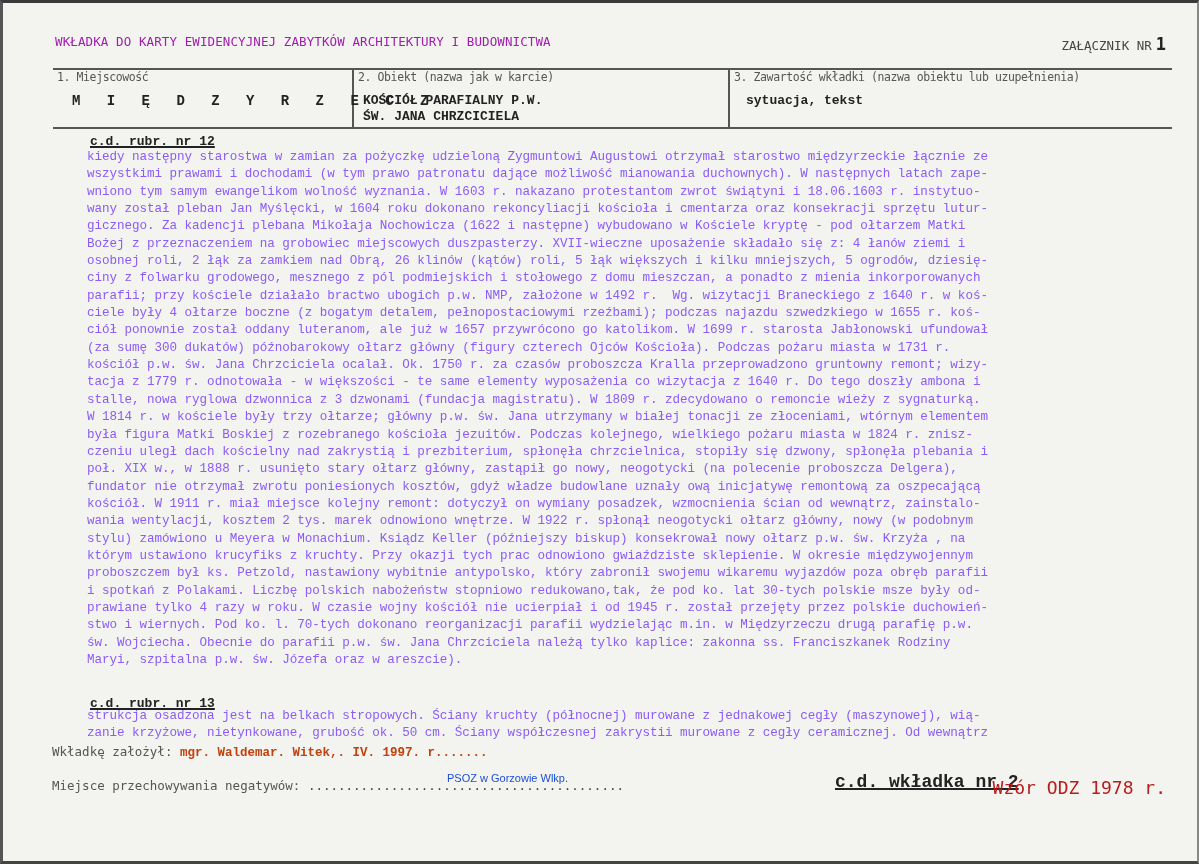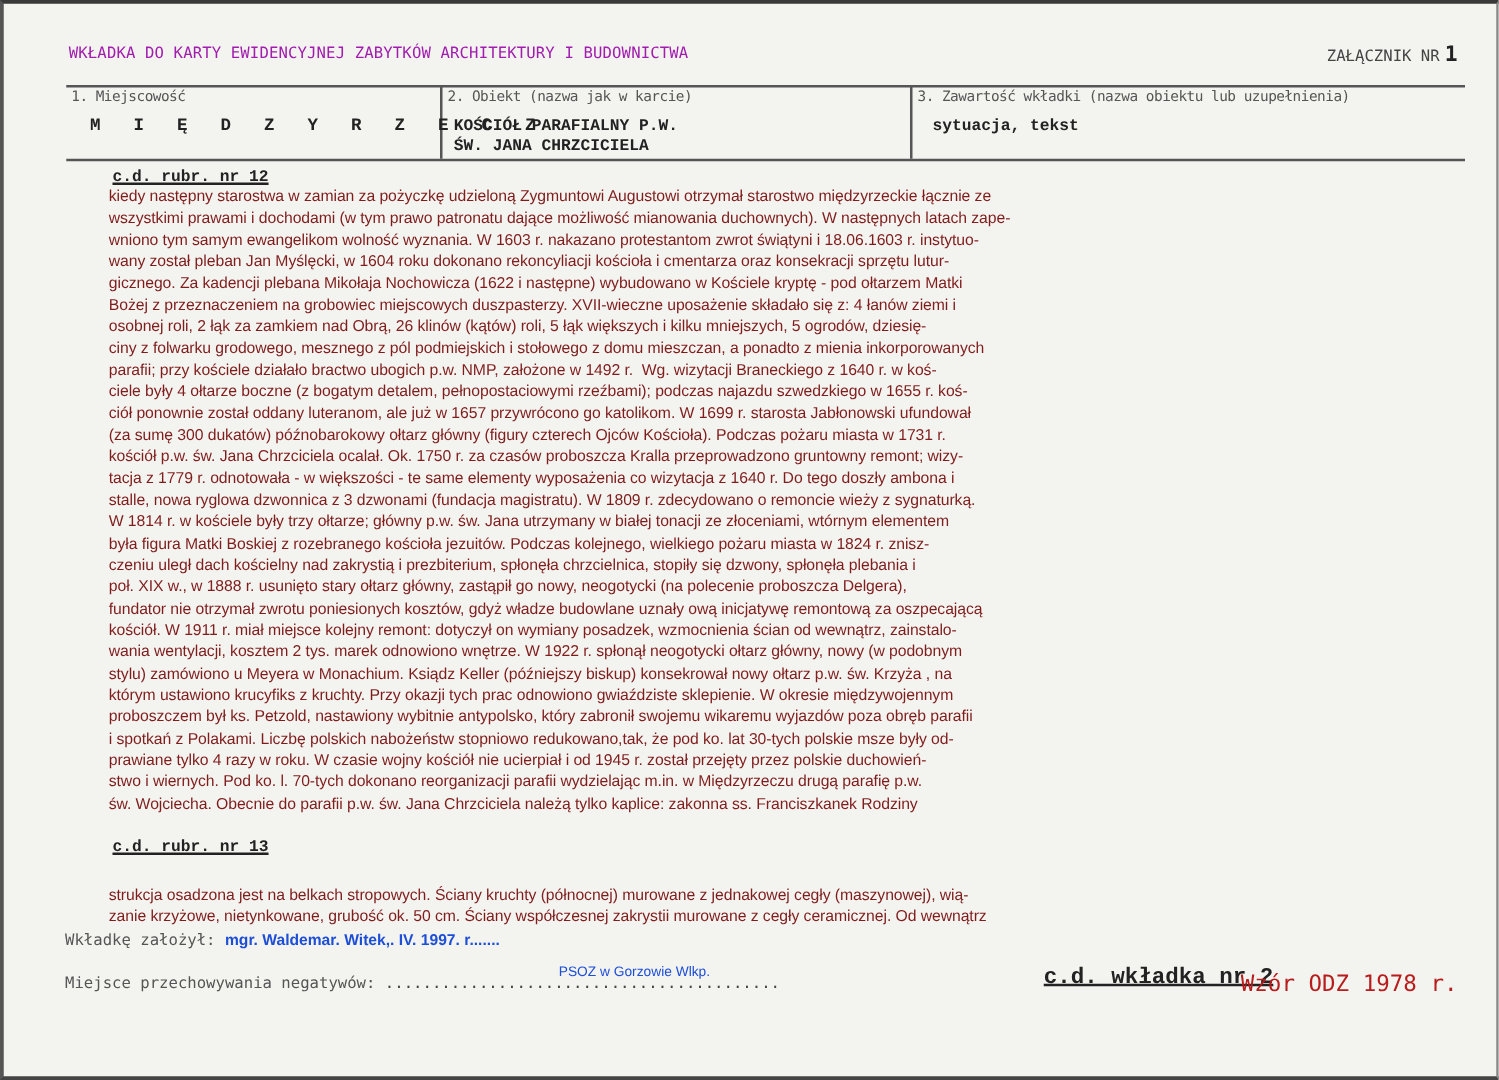--- a/index.html
+++ b/index.html
@@ -42,32 +42,32 @@
   }
   .spaced { letter-spacing: 9px; font-size: 14px; }
   .section-head {
     position: absolute; left: 90px;
     font-family: "Liberation Mono", monospace;
     font-weight: bold; font-size: 13px; color: #222;
     text-decoration: underline; text-decoration-thickness: 2px;
   }
   .body-text {
     position: absolute; left: 87px; width: 1060px;
-    font-family: Liberation Sans, sans-serif;
-    font-size: 12.6px; line-height: 17.35px; color: #7f1d1d;
+    font-family: Liberation Mono, monospace;
+    font-size: 12.6px; line-height: 17.35px; color: #8b5cf6;
     letter-spacing: -0.05px;
   }
   .body-text div { white-space: pre; }
   .footer-line {
     position: absolute; left: 52px;
     font-family: "DejaVu Sans Mono", monospace;
     font-size: 12.5px; color: #555;
   }
   .footer-line .filled {
-    font-family: Liberation Sans, sans-serif; font-weight: bold; color: #1d4ed8;
+    font-family: Liberation Mono, monospace; font-weight: bold; color: #c2410c;
   }
   .dots { color: #444; }
   .psoz {
     position: absolute; left: 447px; top: 772px;
     font-family: Liberation Sans, sans-serif; font-size: 11px; color: #1d4ed8;
   }
   .next-insert {
     position: absolute; left: 813px; top: 772px;
     font-family: Liberation Mono, monospace; font-weight: bold; font-size: 18px;
     color: #222; text-decoration: underline; text-decoration-thickness: 2px; margin-left: 22px;
@@ -126,23 +126,24 @@
   <div>fundator nie otrzymał zwrotu poniesionych kosztów, gdyż władze budowlane uznały ową inicjatywę remontową za oszpecającą</div>
   <div>kościół. W 1911 r. miał miejsce kolejny remont: dotyczył on wymiany posadzek, wzmocnienia ścian od wewnątrz, zainstalo-</div>
   <div>wania wentylacji, kosztem 2 tys. marek odnowiono wnętrze. W 1922 r. spłonął neogotycki ołtarz główny, nowy (w podobnym</div>
   <div>stylu) zamówiono u Meyera w Monachium. Ksiądz Keller (późniejszy biskup) konsekrował nowy ołtarz p.w. św. Krzyża , na</div>
   <div>którym ustawiono krucyfiks z kruchty. Przy okazji tych prac odnowiono gwiaździste sklepienie. W okresie międzywojennym</div>
   <div>proboszczem był ks. Petzold, nastawiony wybitnie antypolsko, który zabronił swojemu wikaremu wyjazdów poza obręb parafii</div>
   <div>i spotkań z Polakami. Liczbę polskich nabożeństw stopniowo redukowano,tak, że pod ko. lat 30-tych polskie msze były od-</div>
   <div>prawiane tylko 4 razy w roku. W czasie wojny kościół nie ucierpiał i od 1945 r. został przejęty przez polskie duchowień-</div>
   <div>stwo i wiernych. Pod ko. l. 70-tych dokonano reorganizacji parafii wydzielając m.in. w Międzyrzeczu drugą parafię p.w.</div>
   <div>św. Wojciecha. Obecnie do parafii p.w. św. Jana Chrzciciela należą tylko kaplice: zakonna ss. Franciszkanek Rodziny</div>
+  <div>Maryi, szpitalna p.w. św. Józefa oraz w areszcie).</div>
 </div>
 
-<div class="section-head" style="top:670px;">c.d. rubr. nr 13</div>
+<div class="section-head" style="top:696px;">c.d. rubr. nr 13</div>
 <div class="body-text" style="top:708px;">
   <div>strukcja osadzona jest na belkach stropowych. Ściany kruchty (północnej) murowane z jednakowej cegły (maszynowej), wią-</div>
   <div>zanie krzyżowe, nietynkowane, grubość ok. 50 cm. Ściany współczesnej zakrystii murowane z cegły ceramicznej. Od wewnątrz</div>
 </div>
 
 <div class="footer-line" style="top:744px;">
   <span>Wkładkę założył:</span>
   <span class="filled">mgr. Waldemar. Witek,. IV. 1997. r.......</span>
 </div>
 

